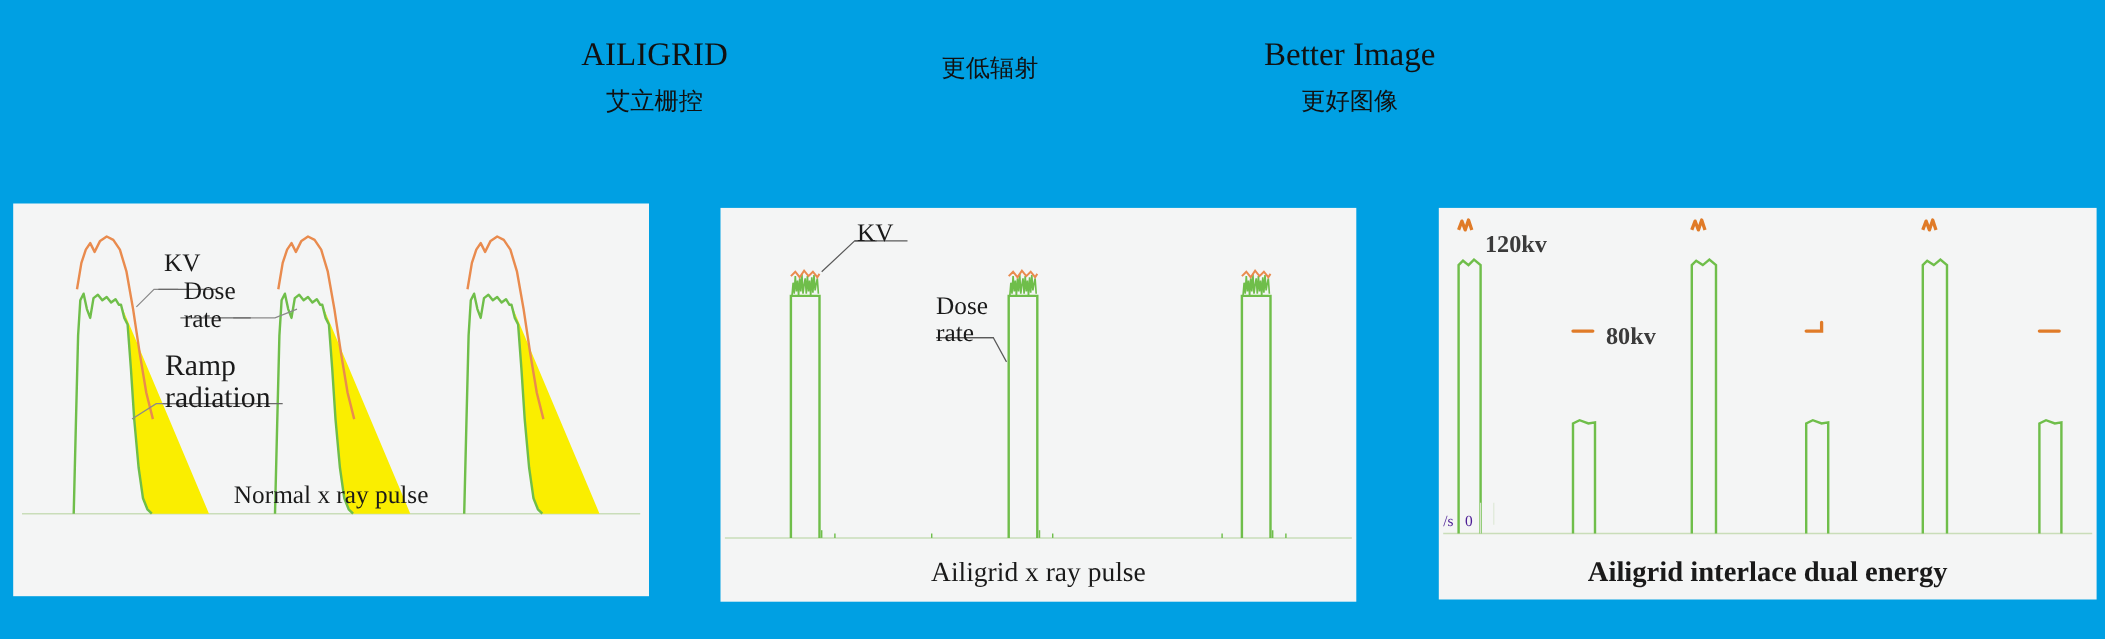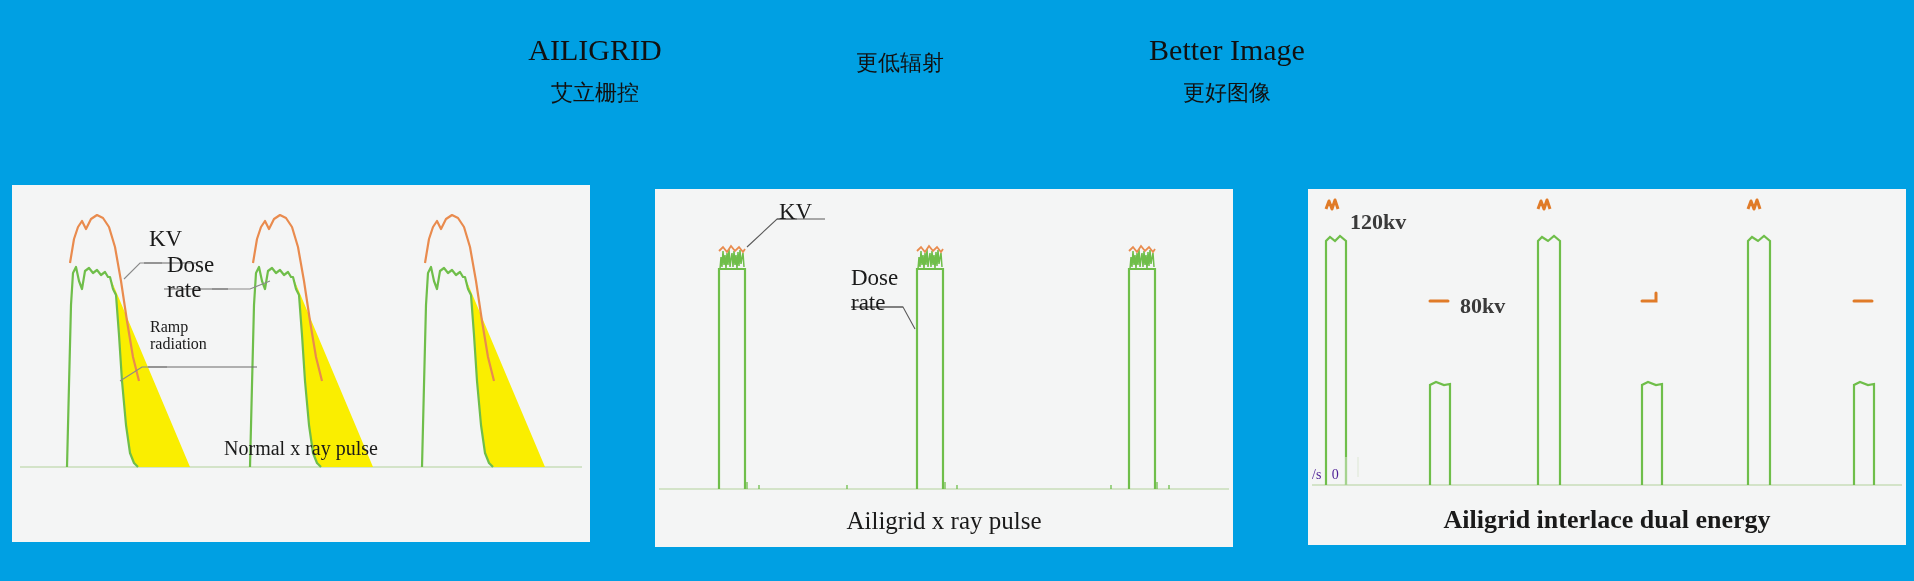--- a/index.html
+++ b/index.html
@@ -41,32 +41,32 @@
   .plot { position:absolute; left:0; top:0; width:100%; }
   #plot-0 { height:300px; }
   #plot-1 { height:320px; }
   #plot-2 { height:318px; }
 
   .caption {
     position:absolute; left:0; width:100%; text-align:center;
     font-family:"Liberation Serif", serif;
     color:#1a1a1a; white-space:nowrap;
   }
-  #cap-0 { top:478px; font-size:20px; }
+  #cap-0 { top:478px; font-size:23px; }
   #cap-1 { top:496px; font-size:25px; }
   #cap-2 { top:497px; font-size:26px; font-weight:bold; }
 
   .anno {
     position:absolute;
     font-family:"Liberation Serif", serif;
     color:#1a1a1a; line-height:1.08; white-space:pre-line;
   }
   .kvlabel { font-size:23px; }
   .doselabel { font-size:23px; }
-  .ramplabel { font-size:16px; }
+  .ramplabel { font-size:27px; }
   .kvnum {
     position:absolute;
     font-family:"Liberation Serif", serif;
     font-size:22px; font-weight:bold; color:#3a3a3a; white-space:nowrap;
   }
 </style>
 </head>
 <body>
 
 <div id="header">

